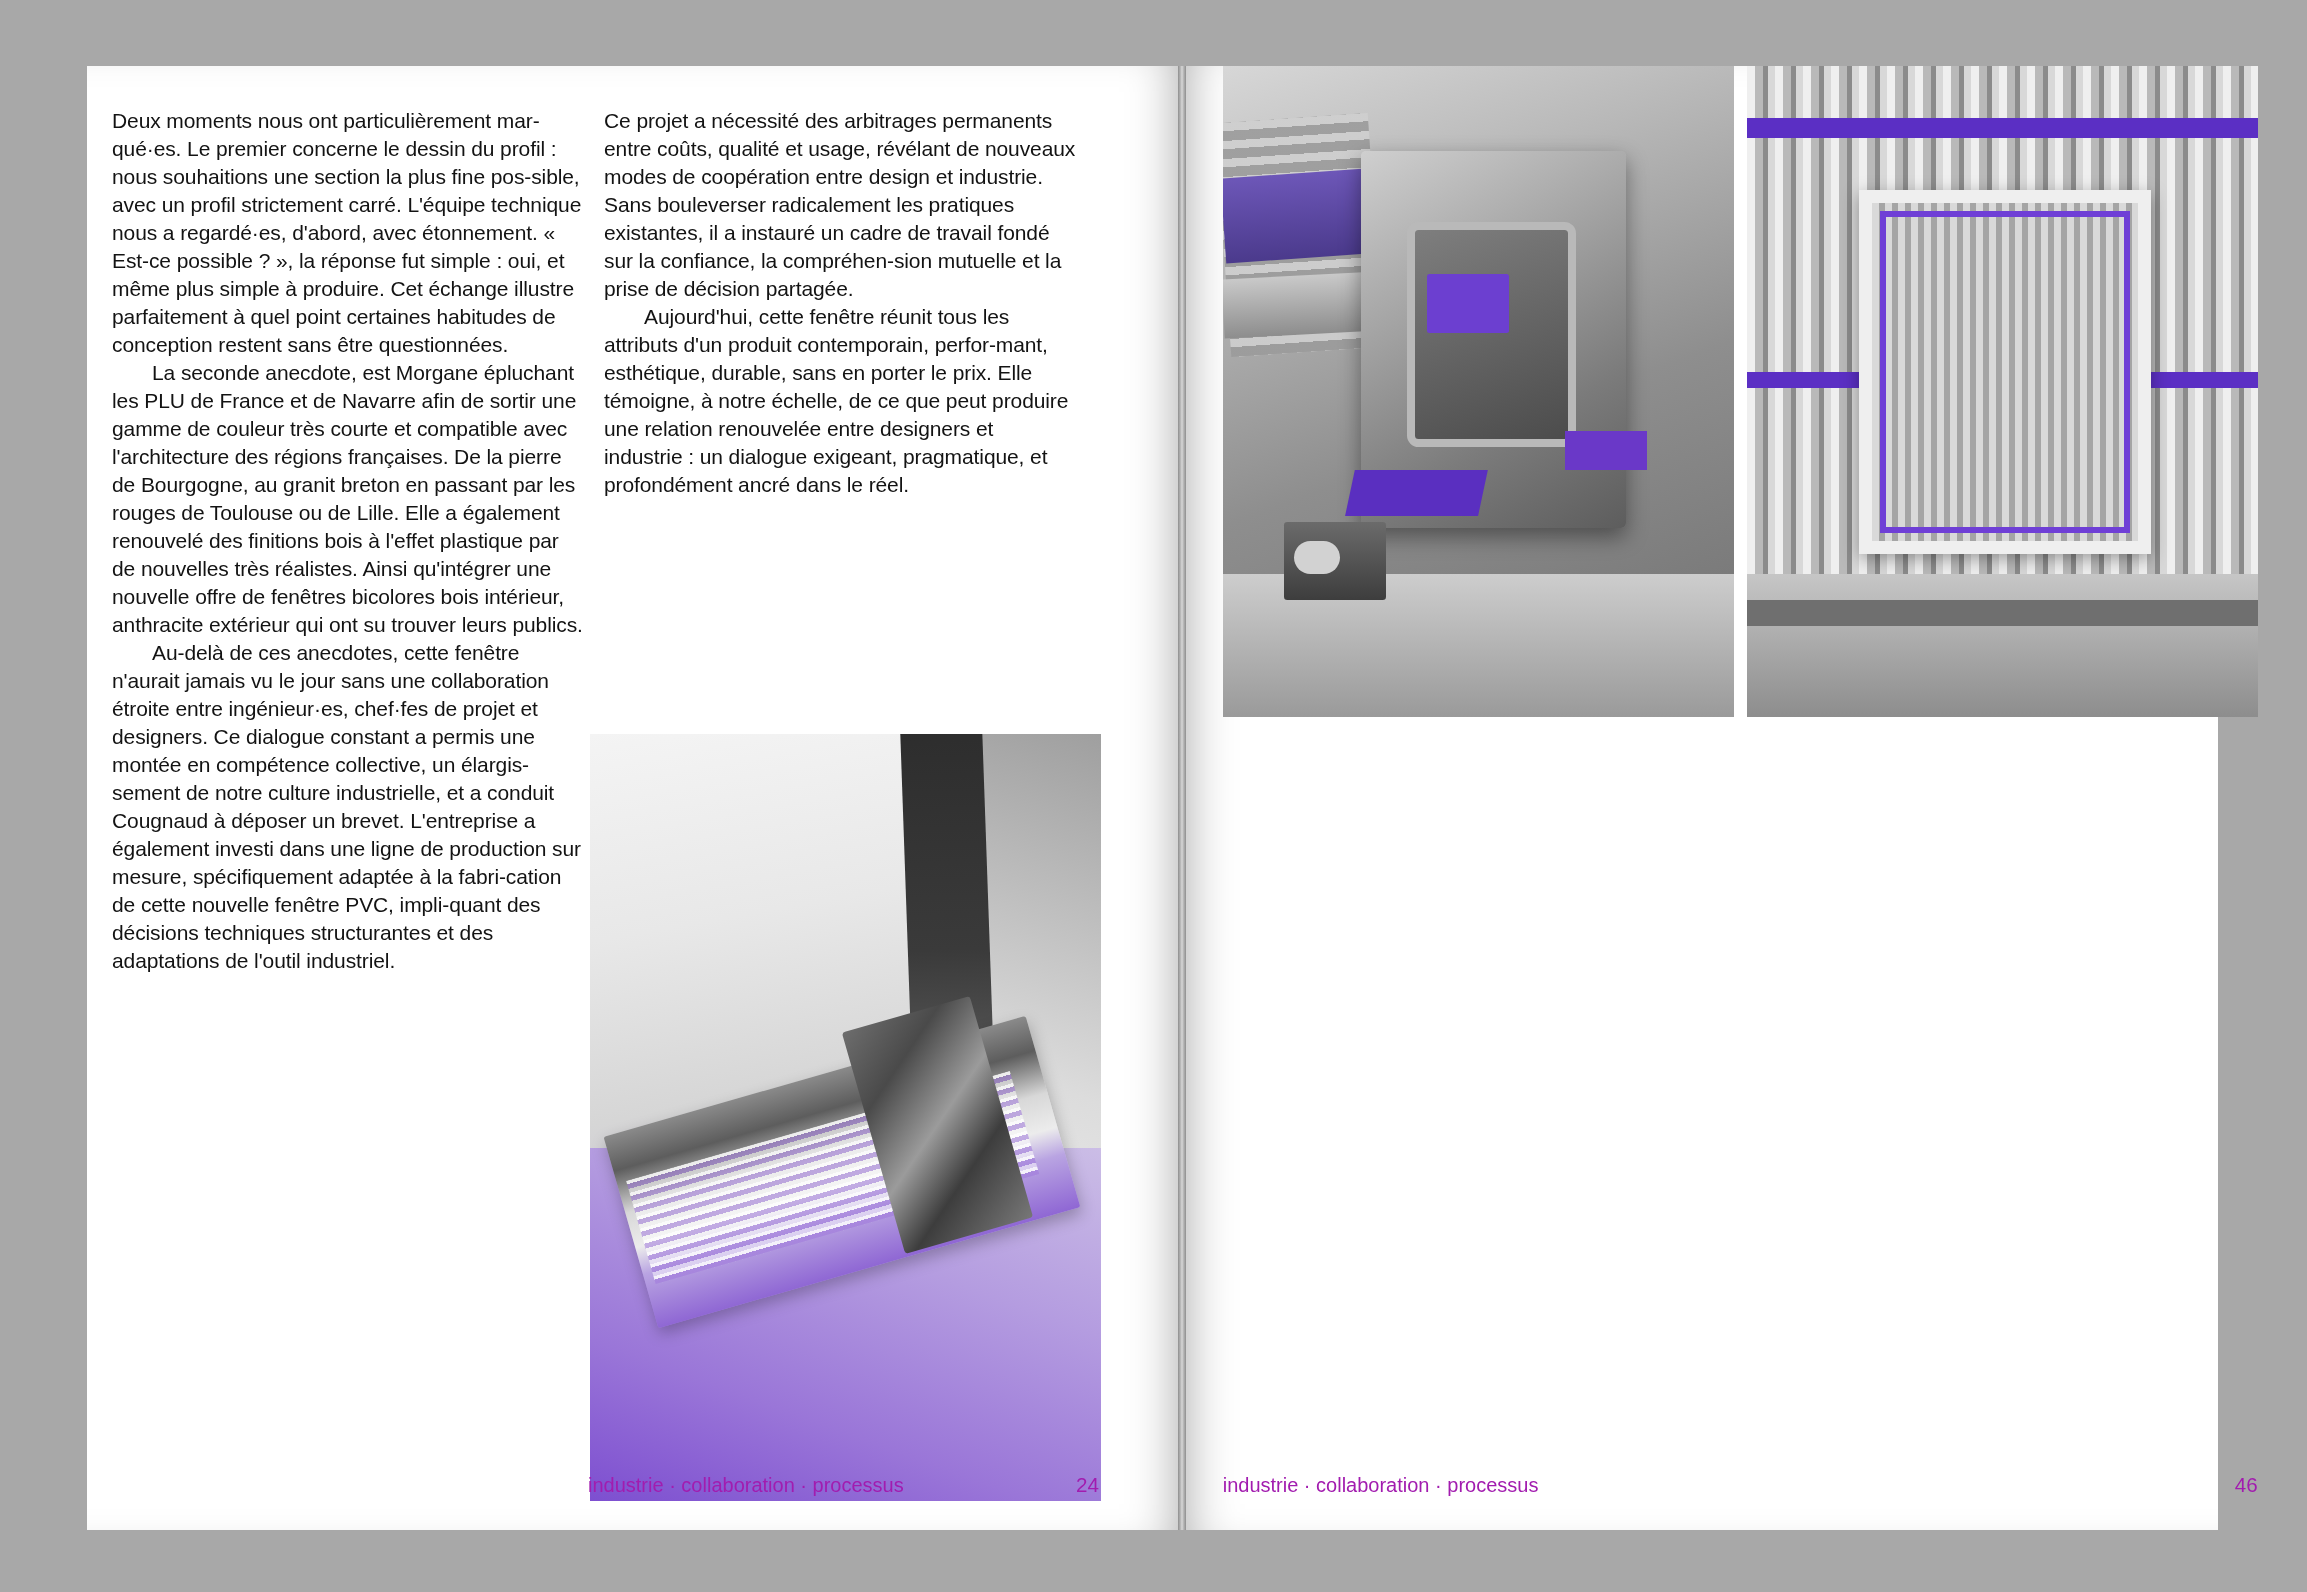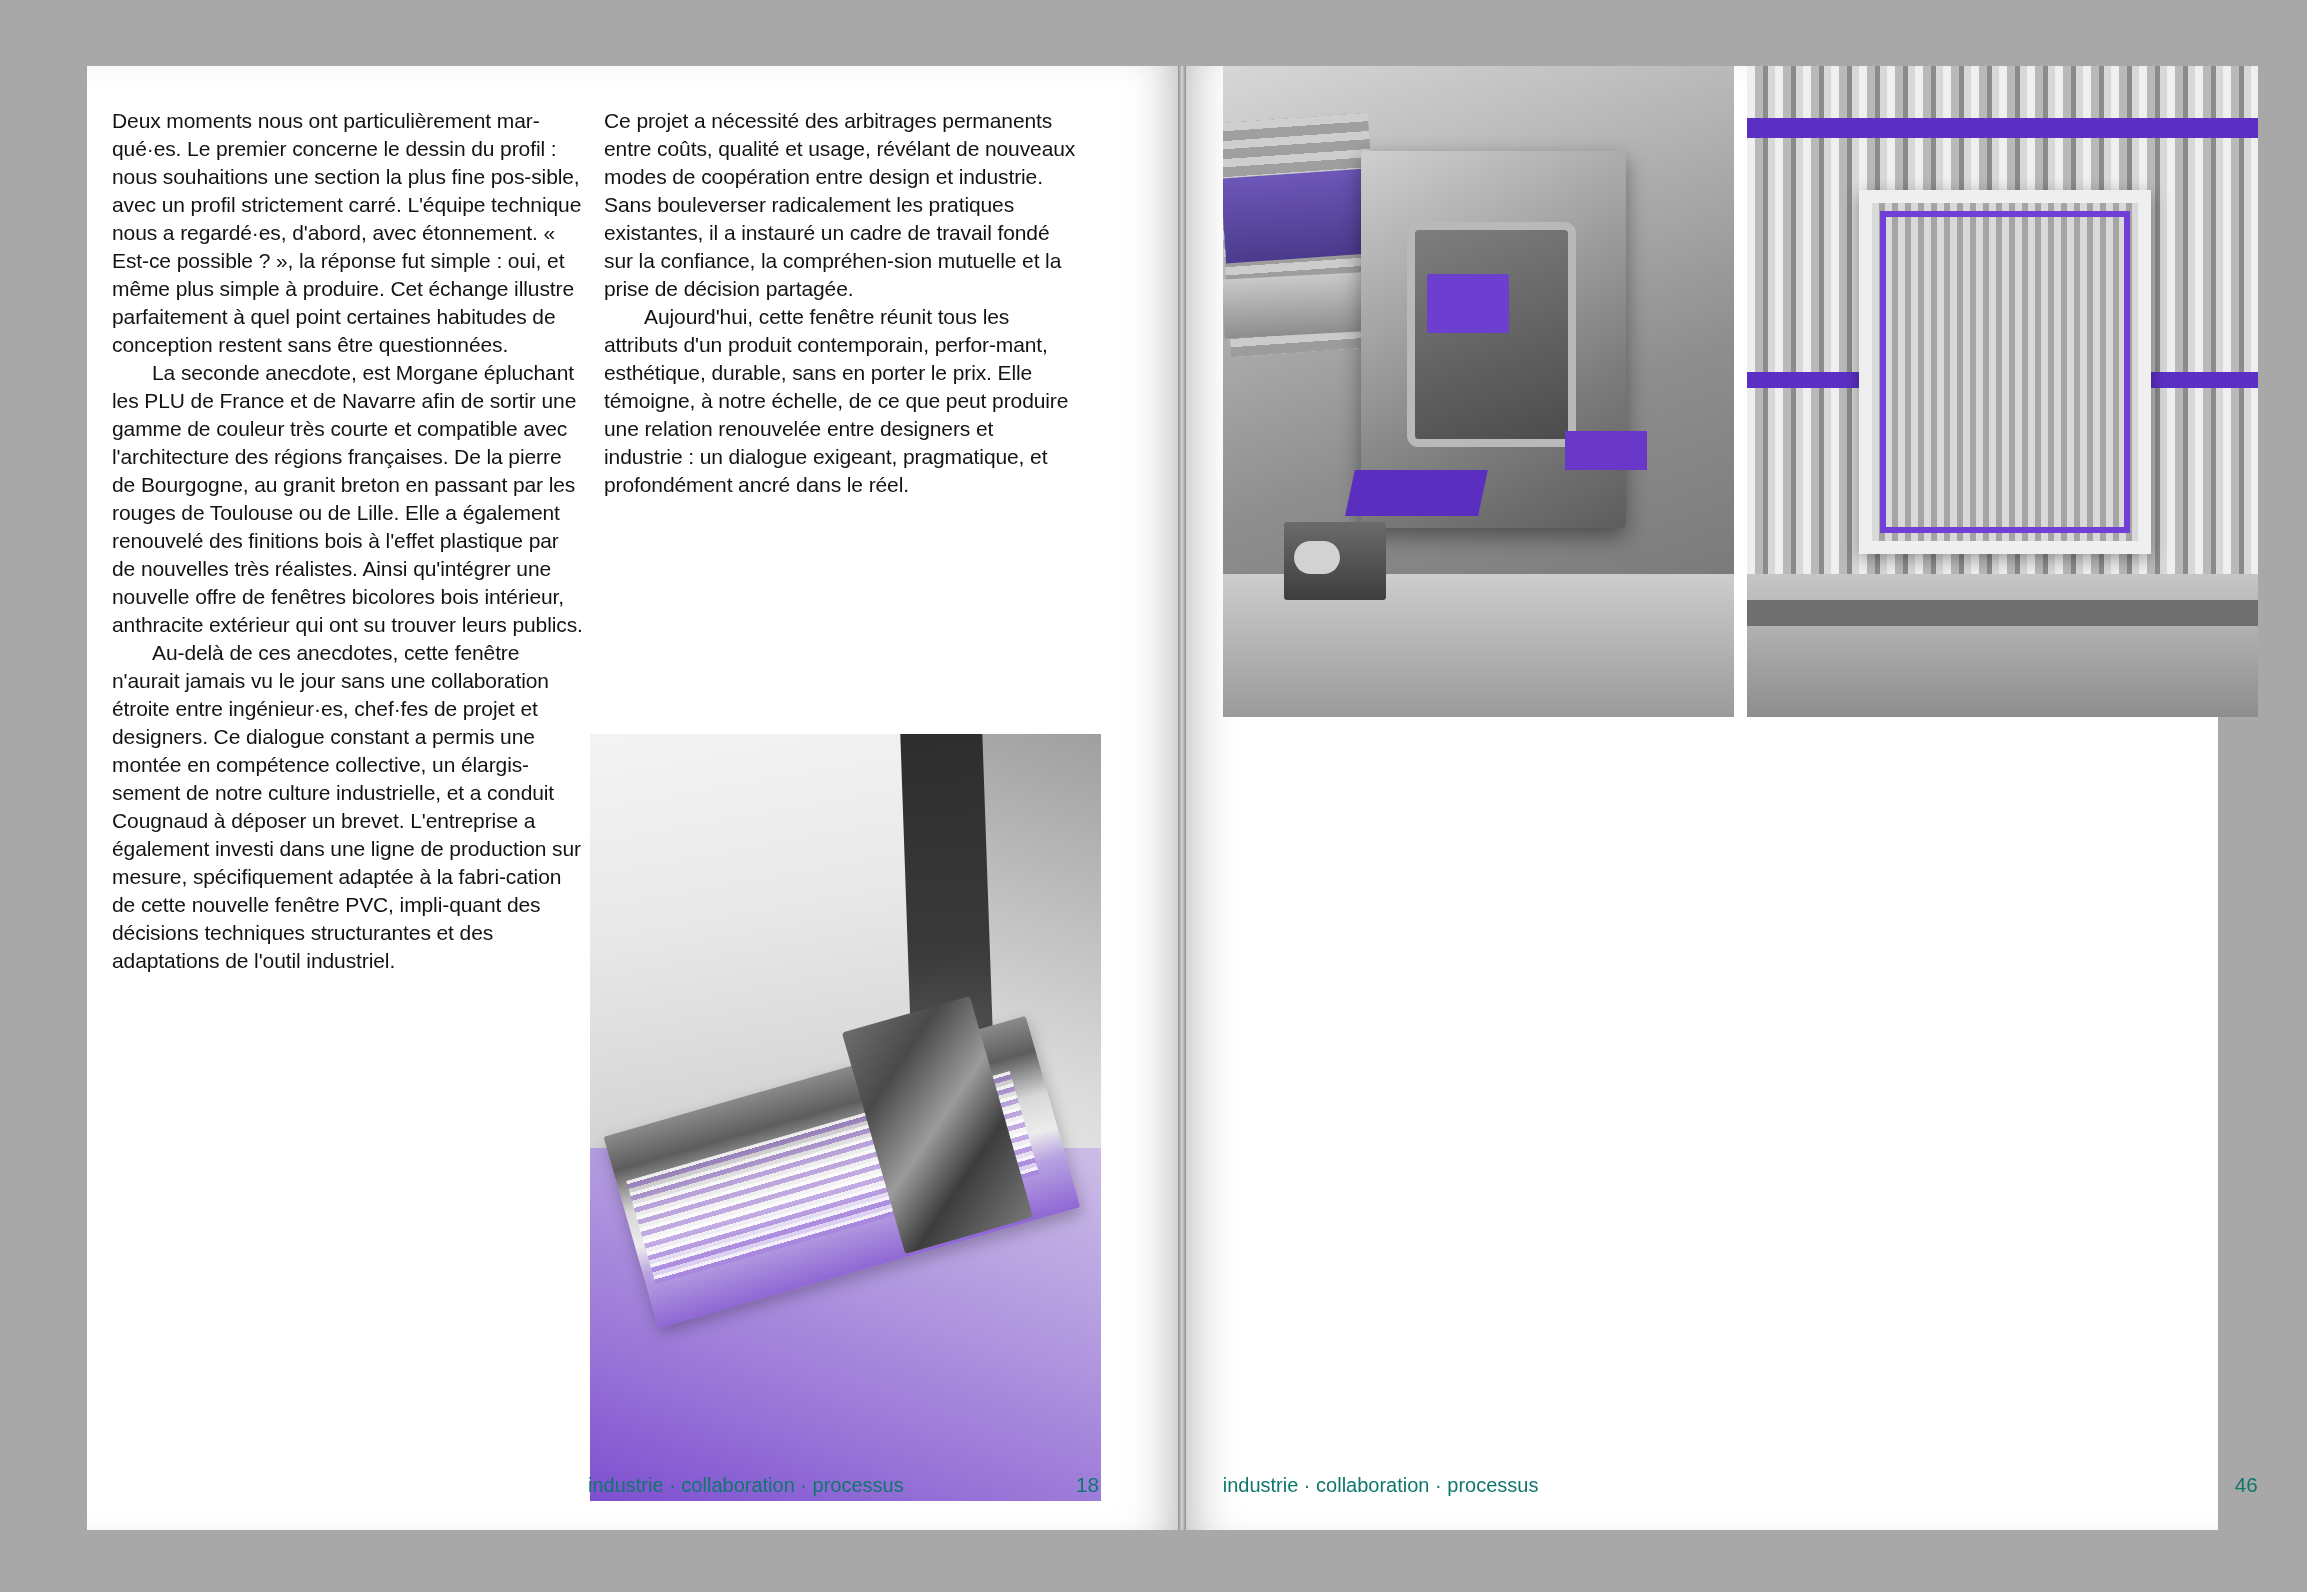--- a/index.html
+++ b/index.html
@@ -186,21 +186,21 @@
   .r-frame { position:absolute; left:22%; top:19%; width:52%; height:52%; border:13px solid #efefef; background:repeating-linear-gradient(90deg,#d9d9d9 0 6.6px,#a5a5a5 6.6px 13px); box-shadow:0 5px 16.5px rgba(0,0,0,.35);}
   .r-frame-inner { position:absolute; inset:8.2px; border:6.6px solid #6f3fd6;}
   .r-base { position:absolute; left:0; bottom:0; width:100%; height:22%; background:linear-gradient(180deg,#c6c6c6,#8d8d8d);}
   .r-bar { position:absolute; left:0; bottom:14%; width:100%; height:4%; background:#6f6f6f;}
 
   
   .footer {
     position: absolute;
     bottom: 33px;
     font-size: 20px;
-    color: #0f766e;
+    color: #a21caf;
     display: flex;
     align-items: baseline;
   }
   .footer-left { left: 501px; width: 511px; justify-content: space-between; }
   .footer-right { left: 37px; width: 1035px; justify-content: space-between; }
   .footer .pageno { font-size: 20.6px; }
 </style>
 </head>
 <body>
 
@@ -228,21 +228,21 @@
       <div class="greyblock"></div>
       <div class="floor"></div>
       <div class="darkband"></div>
       <div class="profile-body"></div>
       <div class="profile-lines"></div>
       <div class="profile-head"></div>
     </div>
 
     <div class="footer footer-left">
       <span>industrie · collaboration · processus</span>
-      <span class="pageno">18</span>
+      <span class="pageno">24</span>
     </div>
 
   </div>
 
   <div class="gutter"></div>
 
   <div class="page page-right">
 
     <div class="img-machine">
       <div class="m-bg"></div>

